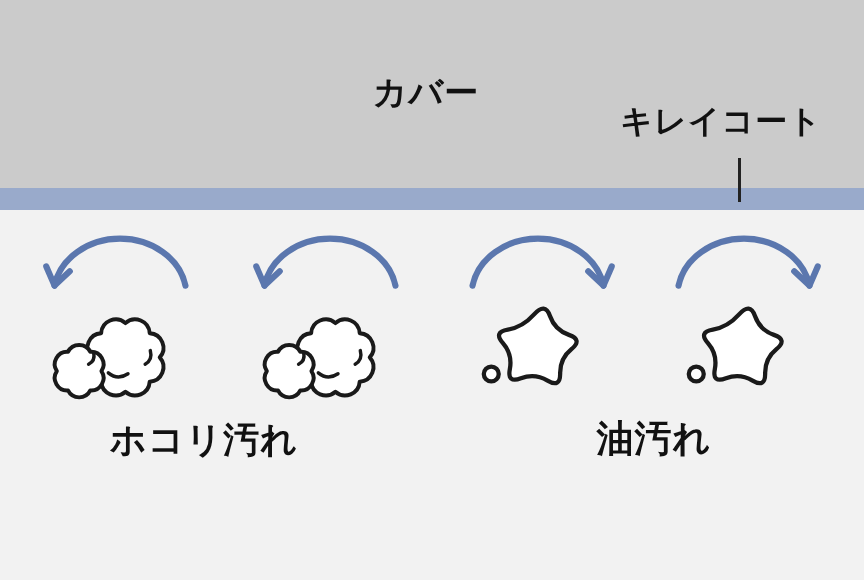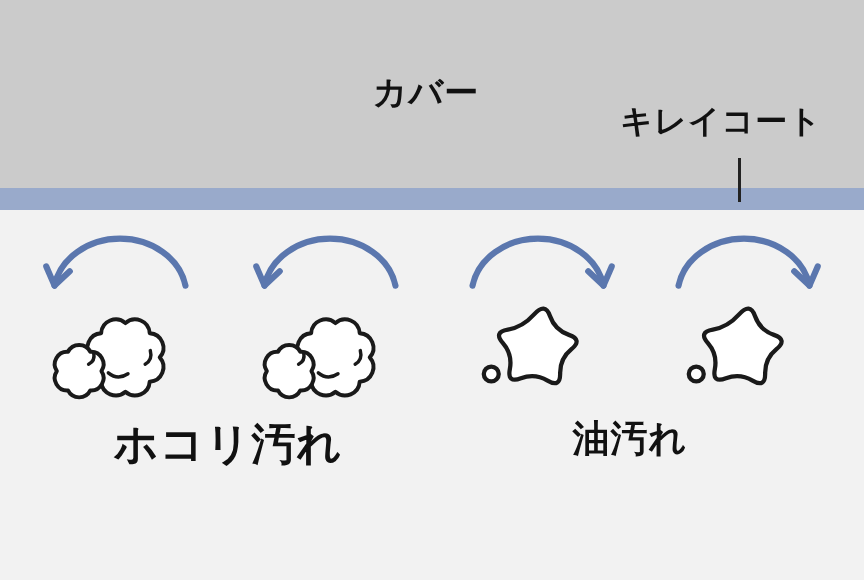--- a/index.html
+++ b/index.html
@@ -16,22 +16,22 @@
   .coat-stripe{
     position:absolute;left:0;top:188px;width:864px;height:22px;
     background:#99aacb;
   }
   .label{
     position:absolute;color:#111;font-weight:bold;line-height:1.15;
     text-align:center;white-space:nowrap;letter-spacing:1px;
   }
   .cover-label{left:326px;top:73px;width:200px;font-size:34px;}
   .coat-label{left:596px;top:103px;width:250px;font-size:32px;}
-  .dust-label{left:78px;top:419px;width:300px;font-size:44px;}
-  .oil-label{left:480px;top:418px;width:300px;font-size:37px;}
+  .dust-label{left:54px;top:419px;width:300px;font-size:36px;}
+  .oil-label{left:504px;top:418px;width:300px;font-size:37px;}
   .pointer-line{
     position:absolute;left:738px;top:158px;width:2.5px;height:44px;
     background:#222;
   }
   .icon{position:absolute;overflow:visible;}
   .arrow1{left:44px;top:229px;}
   .arrow2{left:254px;top:229px;}
   .arrow3{left:462px;top:229px;}
   .arrow4{left:668px;top:229px;}
   .cloud1{left:50px;top:306px;}

